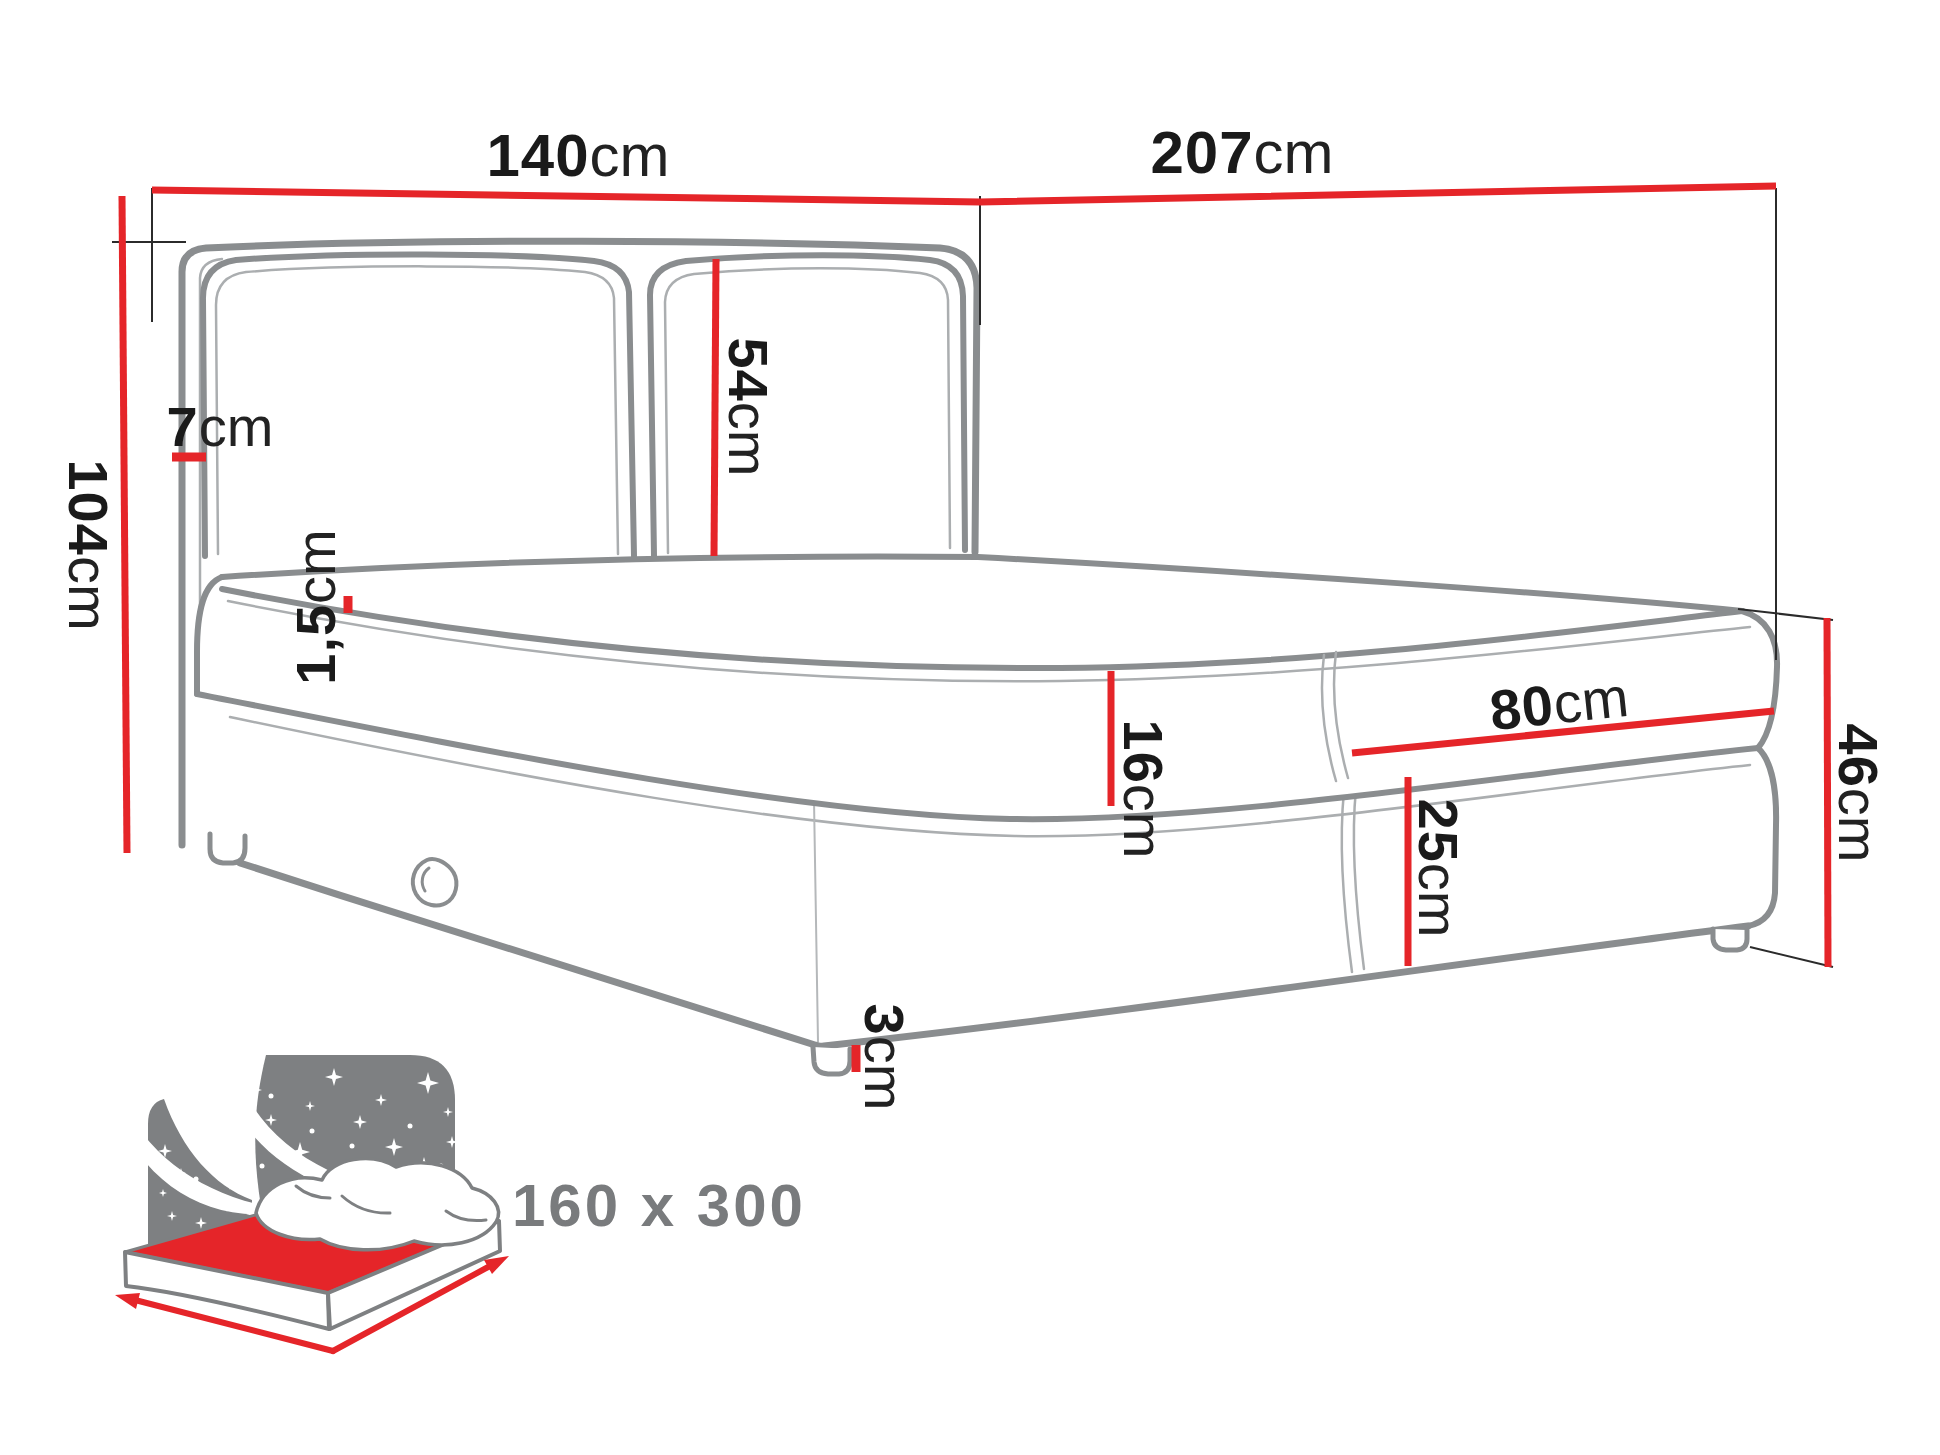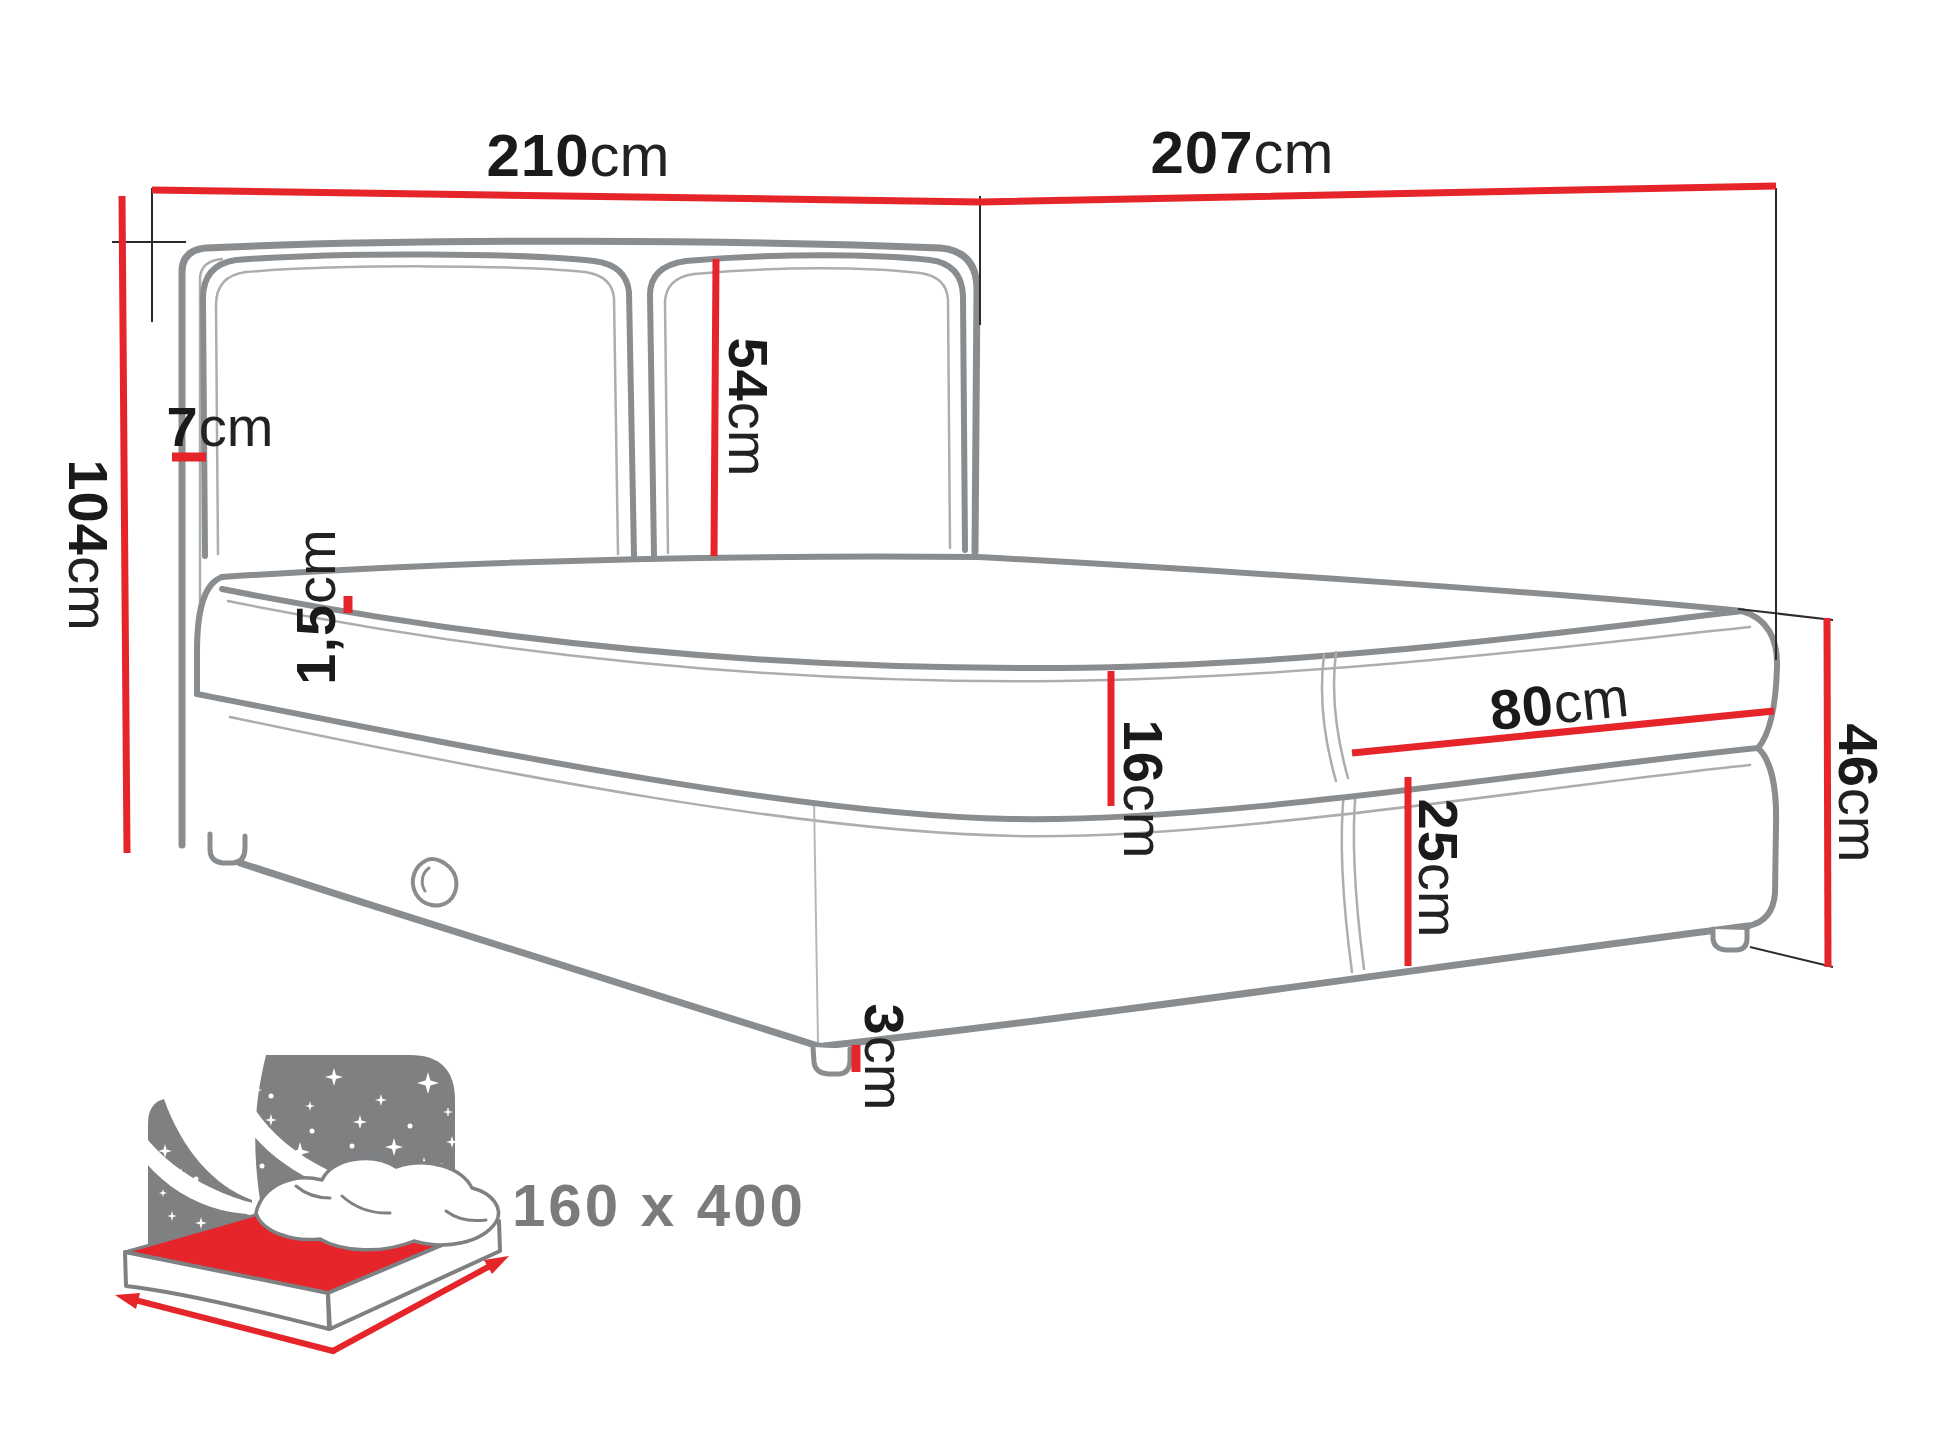--- a/index.html
+++ b/index.html
@@ -163,21 +163,21 @@
       <g stroke="#e52529" fill="#e52529" stroke-linecap="round">
         <path d="M 333,1351 L 135,1300" stroke-width="6" fill="none"></path>
         <path d="M 115,1295 L 136,1309 L 140,1293 Z" stroke="none"></path>
         <path d="M 333,1351 L 490,1266" stroke-width="6" fill="none"></path>
         <path d="M 509,1256 L 492,1274 L 484,1260 Z" stroke="none"></path>
       </g>
     </g>
   </svg>
 
   <div class="dim big" style="left:578px; top:156px;">
-    <span class="num">210</span><span class="unit">cm</span>
+    <span class="num">140</span><span class="unit">cm</span>
   </div>
   <div class="dim big" style="left:1200px; top:153px;margin-left:42px;">
     <span class="num">207</span><span class="unit">cm</span>
   </div>
   <div class="dim rot90" style="left:88px; top:545px;">
     <span class="num">104</span><span class="unit">cm</span>
   </div>
   <div class="dim" style="left:220px; top:427px;">
     <span class="num">7</span><span class="unit">cm</span>
   </div>
@@ -196,14 +196,14 @@
   <div class="dim rot90" style="left:1438px; top:868px;">
     <span class="num">25</span><span class="unit">cm</span>
   </div>
   <div class="dim rot90" style="left:1858px; top:793px;">
     <span class="num">46</span><span class="unit">cm</span>
   </div>
   <div class="dim rot90" style="left:884px; top:1057px;">
     <span class="num">3</span><span class="unit">cm</span>
   </div>
 
-  <div id="size-label">160 x 400</div>
+  <div id="size-label">160 x 300</div>
 </div>
 
 </body></html>

